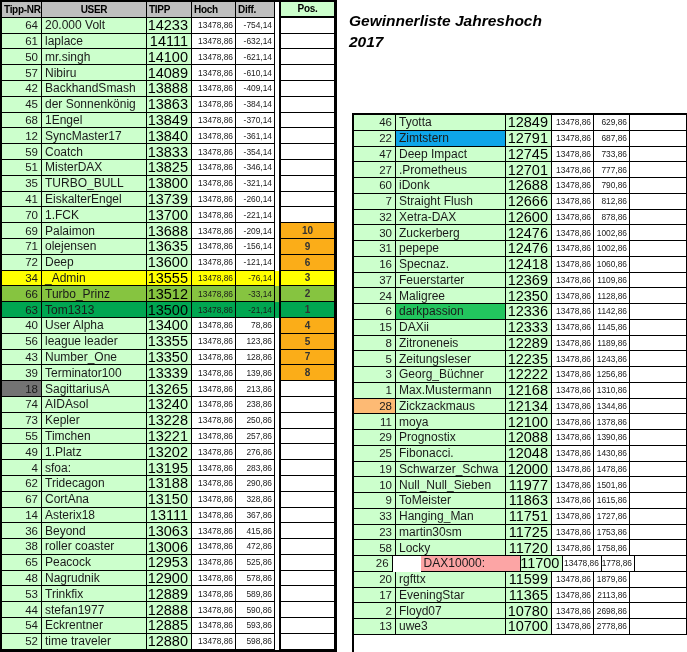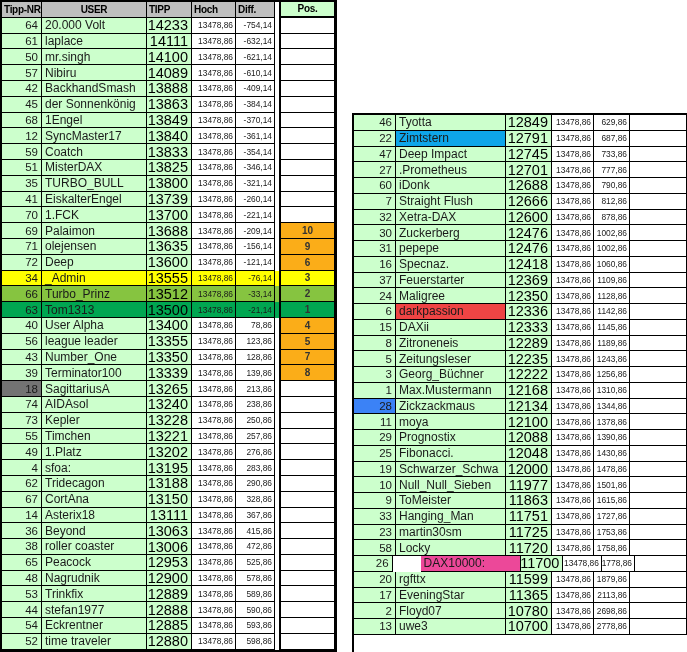--- a/index.html
+++ b/index.html
@@ -400,20 +400,22 @@
       <div class="c user" style="width: 105px; background: rgb(204, 255, 204);">time traveler</div>
       <div class="c tipp" style="width: 45px; background: rgb(204, 255, 204);">12880</div>
       <div class="c hoch" style="width: 44px; background: rgb(255, 255, 255);">13478,86</div>
       <div class="c diff" style="width: 39px; background: rgb(255, 255, 255);">598,86</div>
       <div class="c gapc" style="width: 4px; background: rgb(255, 255, 255);"></div>
       <div class="c posc thickL" style="width: 56px; background: rgb(255, 255, 255);"></div>
     </div>
   </div>
 
 <div id="pageTitle">
+  <div>Gewinnerliste Jahreshoch</div>
+  <div>2017</div>
 </div>
 
 <div id="rightTable" class="tbl">
     <div class="row">
       <div class="c nr" style="width: 42px; background: rgb(204, 255, 204);">46</div>
       <div class="c user" style="width: 110px; background: rgb(204, 255, 204);">Tyotta</div>
       <div class="c tipp" style="width: 46px; background: rgb(204, 255, 204);">12849</div>
       <div class="c hoch" style="width: 42px; background: rgb(255, 255, 255);">13478,86</div>
       <div class="c diff" style="width: 36px; background: rgb(255, 255, 255);">629,86</div>
       <div class="c posc" style="width: 57px; background: rgb(255, 255, 255);"></div>
@@ -501,21 +503,21 @@
     <div class="row">
       <div class="c nr" style="width: 42px; background: rgb(204, 255, 204);">24</div>
       <div class="c user" style="width: 110px; background: rgb(204, 255, 204);">Maligree</div>
       <div class="c tipp" style="width: 46px; background: rgb(204, 255, 204);">12350</div>
       <div class="c hoch" style="width: 42px; background: rgb(255, 255, 255);">13478,86</div>
       <div class="c diff" style="width: 36px; background: rgb(255, 255, 255);">1128,86</div>
       <div class="c posc" style="width: 57px; background: rgb(255, 255, 255);"></div>
     </div>
     <div class="row">
       <div class="c nr" style="width: 42px; background: rgb(204, 255, 204);">6</div>
-      <div class="c user" style="width: 110px; background: #ef4444;">darkpassion</div>
+      <div class="c user" style="width: 110px; background: #22c55e;">darkpassion</div>
       <div class="c tipp" style="width: 46px; background: rgb(204, 255, 204);">12336</div>
       <div class="c hoch" style="width: 42px; background: rgb(255, 255, 255);">13478,86</div>
       <div class="c diff" style="width: 36px; background: rgb(255, 255, 255);">1142,86</div>
       <div class="c posc" style="width: 57px; background: rgb(255, 255, 255);"></div>
     </div>
     <div class="row">
       <div class="c nr" style="width: 42px; background: rgb(204, 255, 204);">15</div>
       <div class="c user" style="width: 110px; background: rgb(204, 255, 204);">DAXii</div>
       <div class="c tipp" style="width: 46px; background: rgb(204, 255, 204);">12333</div>
       <div class="c hoch" style="width: 42px; background: rgb(255, 255, 255);">13478,86</div>
@@ -548,21 +550,21 @@
     </div>
     <div class="row">
       <div class="c nr" style="width: 42px; background: rgb(204, 255, 204);">1</div>
       <div class="c user" style="width: 110px; background: rgb(204, 255, 204);">Max.Mustermann</div>
       <div class="c tipp" style="width: 46px; background: rgb(204, 255, 204);">12168</div>
       <div class="c hoch" style="width: 42px; background: rgb(255, 255, 255);">13478,86</div>
       <div class="c diff" style="width: 36px; background: rgb(255, 255, 255);">1310,86</div>
       <div class="c posc" style="width: 57px; background: rgb(255, 255, 255);"></div>
     </div>
     <div class="row">
-      <div class="c nr" style="width: 42px; background: #3b82f6;">28</div>
+      <div class="c nr" style="width: 42px; background: #fdba74;">28</div>
       <div class="c user" style="width: 110px; background: rgb(204, 255, 204);">Zickzackmaus</div>
       <div class="c tipp" style="width: 46px; background: rgb(204, 255, 204);">12134</div>
       <div class="c hoch" style="width: 42px; background: rgb(255, 255, 255);">13478,86</div>
       <div class="c diff" style="width: 36px; background: rgb(255, 255, 255);">1344,86</div>
       <div class="c posc" style="width: 57px; background: rgb(255, 255, 255);"></div>
     </div>
     <div class="row">
       <div class="c nr" style="width: 42px; background: rgb(204, 255, 204);">11</div>
       <div class="c user" style="width: 110px; background: rgb(204, 255, 204);">moya</div>
       <div class="c tipp" style="width: 46px; background: rgb(204, 255, 204);">12100</div>
@@ -629,21 +631,21 @@
     <div class="row">
       <div class="c nr" style="width: 42px; background: rgb(204, 255, 204);">58</div>
       <div class="c user" style="width: 110px; background: rgb(204, 255, 204);">Locky</div>
       <div class="c tipp" style="width: 46px; background: rgb(204, 255, 204);">11720</div>
       <div class="c hoch" style="width: 42px; background: rgb(255, 255, 255);">13478,86</div>
       <div class="c diff" style="width: 36px; background: rgb(255, 255, 255);">1758,86</div>
       <div class="c posc" style="width: 57px; background: rgb(255, 255, 255);"></div>
     </div>
     <div class="row">
       <div class="c nr" style="width: 42px; background: rgb(204, 255, 204);">26</div>
-      <div class="c user" style="width: 110px; background: #ec4899; margin-left: 28px;">DAX10000:</div>
+      <div class="c user" style="width: 110px; background: #fca5a5; margin-left: 28px;">DAX10000:</div>
       <div class="c tipp" style="width: 46px; background: rgb(204, 255, 204);">11700</div>
       <div class="c hoch" style="width: 42px; background: rgb(255, 255, 255);">13478,86</div>
       <div class="c diff" style="width: 36px; background: rgb(255, 255, 255);">1778,86</div>
       <div class="c posc" style="width: 57px; background: rgb(255, 255, 255);"></div>
     </div>
     <div class="row">
       <div class="c nr" style="width: 42px; background: rgb(204, 255, 204);">20</div>
       <div class="c user" style="width: 110px; background: rgb(204, 255, 204);">rgfttx</div>
       <div class="c tipp" style="width: 46px; background: rgb(204, 255, 204);">11599</div>
       <div class="c hoch" style="width: 42px; background: rgb(255, 255, 255);">13478,86</div>

